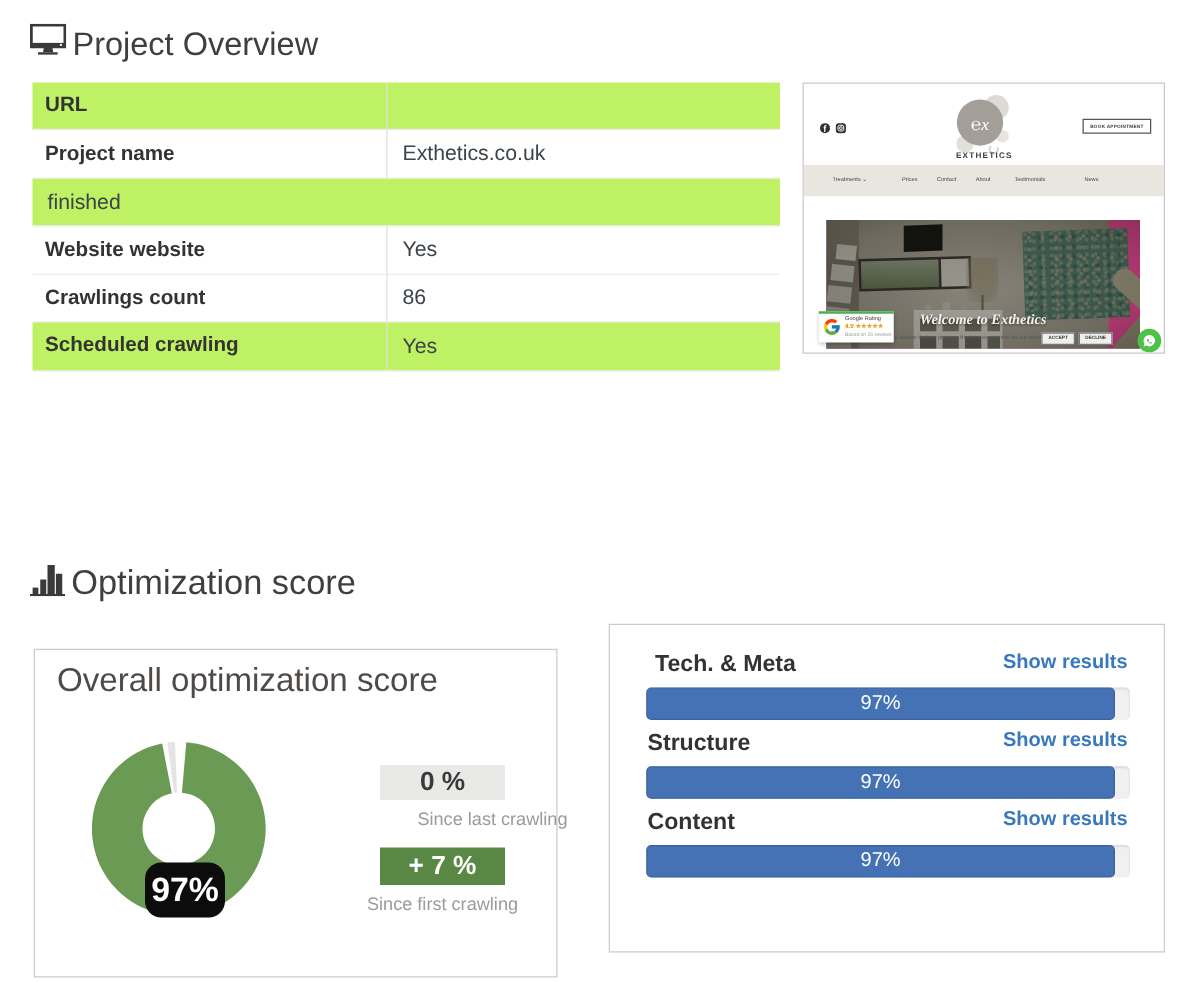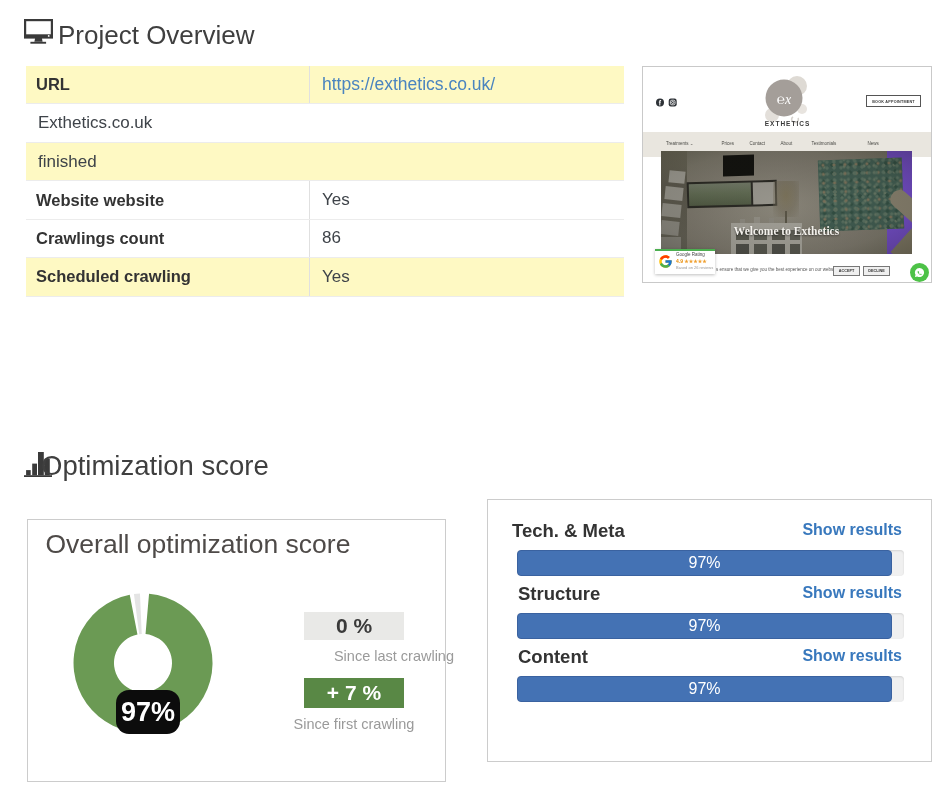--- a/index.html
+++ b/index.html
@@ -3,21 +3,21 @@
 <meta charset="utf-8">
 <style>
   * { margin:0; padding:0; box-sizing:border-box; }
   html,body { width:952px; height:786px; background:#fff; font-family:"Liberation Sans", sans-serif; position:relative; overflow:hidden; }
   .abs { position:absolute; }
   .h1 { position:absolute; color:#3f3f3f; }
 
   
   .ptable { position:absolute; left:26px; top:66px; width:598px; }
   .prow { display:flex; height:38.45px; align-items:center; border-bottom:1px solid #ececec; }
-  .prow.g { background:#fef9c3; }
+  .prow.g { background:#bef264; }
   .prow .lab { width:284px; padding-left:10px; font-weight:bold; font-size:16.5px; color:#333; border-right:1px solid #e0e0e0; height:100%; display:flex; align-items:center; }
   .prow .val { padding-left:12px; font-size:17px; color:#3e4349; }
   .prow .val a { color:#4a84bf; text-decoration:none; font-size:17.5px; }
 
   
   .thumb { position:absolute; left:642px; top:66px; width:290px; height:217px; border:1px solid #c9c9c9; background:#fff; overflow:hidden; }
   .sc { transform:scale(0.5); transform-origin:0 0; position:absolute; }
 
   
   .card { position:absolute; border:1px solid #ccc; background:#fff; }
@@ -41,23 +41,23 @@
   <rect x="1" y="15.3" width="27" height="3.2" fill="#3a3a3a"></rect>
   <circle cx="24.7" cy="16.9" r="0.9" fill="#fff"></circle>
   <path d="M11.2 18.5 L17.8 18.5 L18.6 22.8 L10.4 22.8 Z" fill="#3a3a3a"></path>
   <rect x="6.4" y="22.8" width="15.7" height="1.9" fill="#3a3a3a"></rect>
 </svg>
 <div class="h1" style="left:58px; top:6px; font-size:26px;margin-top:14px;">Project Overview</div>
 
 <div class="ptable">
   <div class="prow g">
       <div class="lab">URL</div>
-      <div class="val"><a>https://exthetics.co.uk/</a></div>
     </div>
   <div class="prow">
+      <div class="lab">Project name</div>
       <div class="val">Exthetics.co.uk</div>
     </div>
   <div class="prow g">
       <div class="val">finished</div>
     </div>
   <div class="prow">
       <div class="lab">Website website</div>
       <div class="val">Yes</div>
     </div>
   <div class="prow">
@@ -96,21 +96,21 @@
   <div class="abs" style="left:0; top:65px; width:289px; height:25px; background:#e9e6df;"></div>
   <div class="sc" style="left:0; top:73.5px; width:578px; font-size:9px; color:#4a4a46;">
     <span style="position:absolute; left:46px;">Treatments ⌄</span>
     <span style="position:absolute; left:157px;">Prices</span>
     <span style="position:absolute; left:213px;">Contact</span>
     <span style="position:absolute; left:275px;">About</span>
     <span style="position:absolute; left:337px;">Testimonials</span>
     <span style="position:absolute; left:449px;">News</span>
   </div>
 
-  <div class="abs" style="left:18px; top:84px; width:251px; height:103px; background:#8b5cf6; overflow:hidden;">
+  <div class="abs" style="left:18px; top:109px; width:251px; height:103px; background:#ec4899; overflow:hidden;font-style:italic;">
     <div class="abs" style="left:26px; top:0; width:200px; height:103px; background:radial-gradient(ellipse at 45% 60%, #aba699 0%, #9b9589 55%, #8e8a7a 100%);"></div>
 
     <div class="abs" style="left:0; top:0; width:26px; height:103px; background:linear-gradient(180deg,#85816f 0%, #6e6a5e 35%, #757164 70%, #7d7a6e 100%);"></div>
     <div class="abs" style="left:8px; top:20px; width:16px; height:12px; background:#c0bdb4; transform:rotate(6deg);"></div>
     <div class="abs" style="left:4px; top:36px; width:18px; height:13px; background:#b9b6ad; transform:rotate(6deg);"></div>
     <div class="abs" style="left:1px; top:53px; width:19px; height:13px; background:#b2afa6; transform:rotate(6deg);"></div>
     <div class="abs" style="left:0px; top:70px; width:18px; height:14px; background:#aaa79e; transform:rotate(6deg);"></div>
     <div class="abs" style="left:0px; top:86px; width:20px; height:17px; background:#a3a097;"></div>
 
     <div class="abs" style="left:62px; top:4px; width:31px; height:21px; background:#131311; transform:skewY(-2deg);"></div>
@@ -175,37 +175,37 @@
   </div>
 </div>
 
 <svg class="abs" style="left:24px; top:452px;" width="28" height="25" viewBox="0 0 28 25">
   <rect x="0" y="23.2" width="28" height="1.8" fill="#3a3a3a"></rect>
   <rect x="2.1" y="18.1" width="4.6" height="5.1" fill="#3a3a3a"></rect>
   <rect x="8.2" y="11.6" width="4.8" height="11.6" fill="#3a3a3a"></rect>
   <rect x="14" y="0" width="5.8" height="23.2" fill="#3a3a3a"></rect>
   <rect x="20.7" y="7" width="5.1" height="16.2" fill="#3a3a3a"></rect>
 </svg>
-<div class="h1" style="left:41px; top:450px; font-size:27.5px;text-align:right;">Optimization score</div>
+<div class="h1" style="left:57px; top:450px; font-size:27.5px;text-align:right;">Optimization score</div>
 
 <div class="card card1">
   <div class="cardtitle">Overall optimization score</div>
   <svg class="abs" style="left:40px; top:68px;" width="150" height="150" viewBox="0 0 150 150">
     <path d="M81.06 5.76 A69.5 69.5 0 1 1 61.74 6.78 L69.47 46.53 A29 29 0 1 0 77.53 46.11 Z" fill="#6b9a54"></path>
     <path d="M65.93 6.09 A69.5 69.5 0 0 1 71.97 5.57 L73.74 46.03 A29 29 0 0 0 71.21 46.25 Z" fill="#e4e4e4"></path>
   </svg>
   <div class="abs" style="left:88px; top:170px; width:64px; height:44px; background:#0c0c0c; border-radius:13px; color:#fff; font-weight:bold; font-size:27px; text-align:center; line-height:44px;">97%</div>
   <div class="statbox" style="left:276px; top:92px; background:#e9e9e7; color:#3a3a3a;">0 %</div>
   <div class="statcap" style="left:226px; top:128px;text-align:right;">Since last crawling</div>
   <div class="statbox" style="left:276px; top:158px; height:30px; line-height:30px; background:#598845; color:#fff;">+ 7 %</div>
   <div class="statcap" style="left:226px; top:196px;">Since first crawling</div>
 </div>
 
 <div class="card card2">
-  <div class="barlabel" style="left:24px; top:19.5px;">Tech. &amp; Meta</div>
+  <div class="barlabel" style="left:36px; top:19.5px;">Tech. &amp; Meta</div>
   <div class="showres" style="right:29px; top:20.5px;">Show results</div>
   <div class="bartrack" style="top:50px;">
       <div class="barfill">97%</div>
     </div>
 
   <div class="barlabel" style="left:30px; top:82.5px;">Structure</div>
   <div class="showres" style="right:29px; top:83.5px;">Show results</div>
   <div class="bartrack" style="top:113px;">
       <div class="barfill">97%</div>
     </div>

